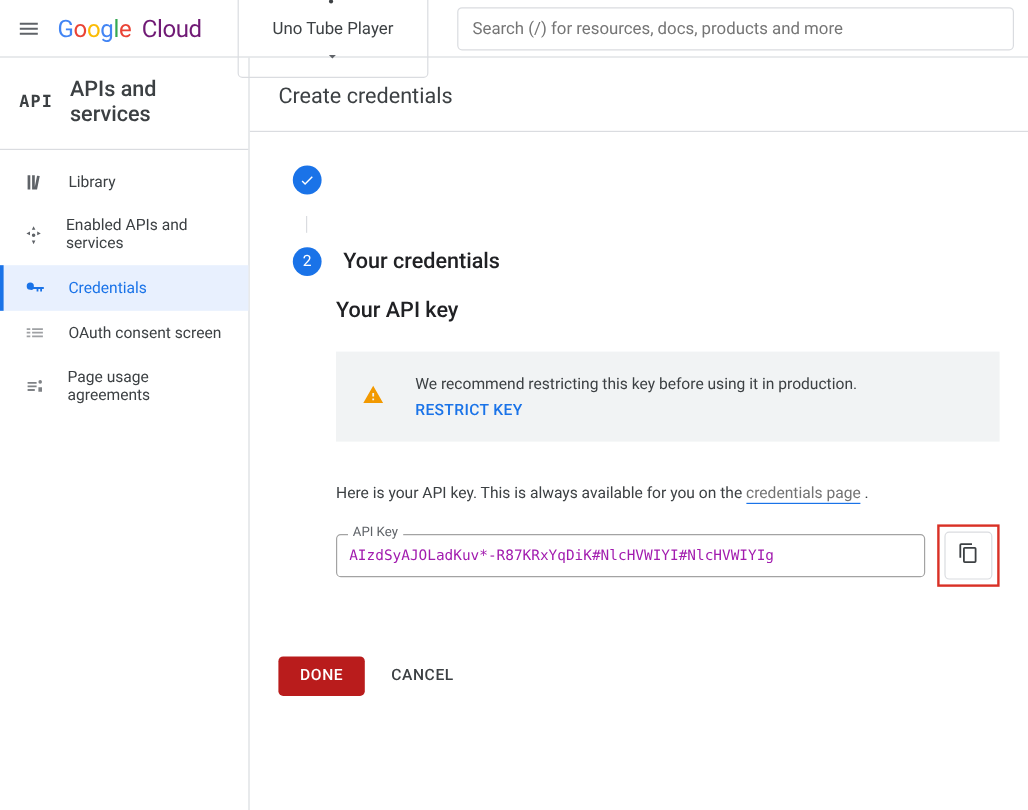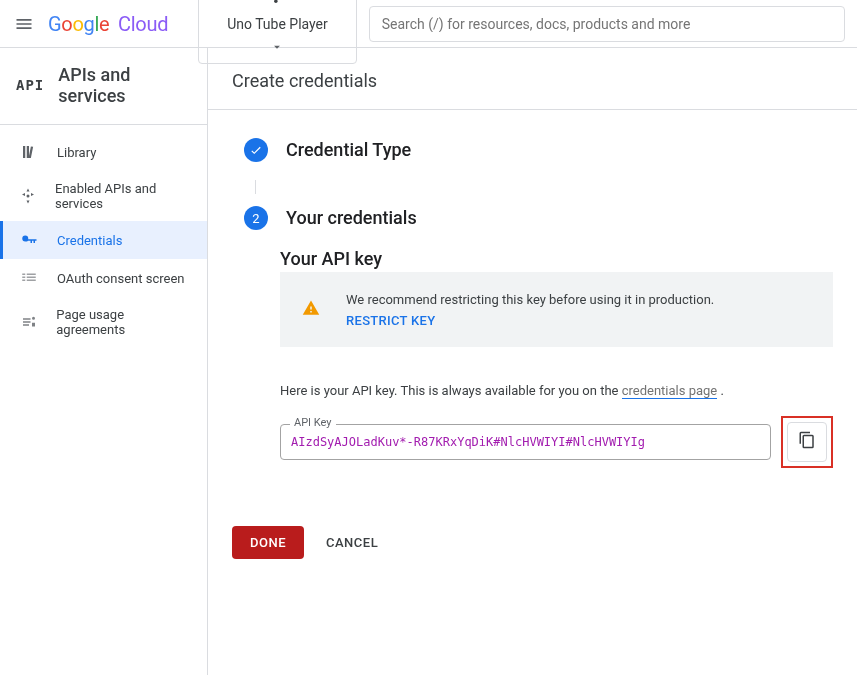--- a/index.html
+++ b/index.html
@@ -2,26 +2,26 @@
 <html><head>
   <meta charset="utf-8">
   <style>
     * { margin: 0; padding: 0; box-sizing: border-box; font-family: 'Google Sans', Roboto, Arial, sans-serif; }
     body { background: #fff; width: 857px; height: 675px; overflow: hidden; }
     
     .topbar { display: flex; align-items: center; height: 48px; padding: 0 12px; border-bottom: 1px solid #dadce0; gap: 12px; }
     .hamburger { width: 24px; height: 24px; cursor: pointer; color: #5f6368; display:flex; align-items:center; justify-content:center; }
     .logo { display: flex; align-items: center; font-size: 20px; letter-spacing: -0.3px; cursor:pointer; }
     .logo .g-b { color:#4285F4; } .logo .g-r { color:#EA4335; } .logo .g-y { color:#FBBC05; } .logo .g-g { color:#34A853; }
-    .logo .cloud { color:#8b5cf6; margin-left:2px; font-weight:400; }
+    .logo .cloud { color:#701a75; margin-left:2px; font-weight:400; }
     .project-picker { display:flex; align-items:center; gap:8px; border:1px solid #dadce0; border-radius:4px; padding:6px 28px; cursor:pointer; font-size:14px; color:#3c4043; margin-left: 18px; flex-direction: column; }
     .proj-icon { display:inline-flex; }
     .proj-icon svg { width:18px; height:18px; }
     .dropdown-caret { color:#5f6368; }
-    .searchbar { flex:1; }
+    .searchbar { flex:1; margin-left:12px; }
     .searchbar input { width:100%; height:36px; border:1px solid #dadce0; border-radius:4px; padding:0 12px; font-size:14px; color:#5f6368; }
     
     .layout { display:flex; height: calc(675px - 48px); }
     .sidebar { width:208px; border-right:1px solid #dadce0; padding-top:16px; }
     .sidebar-header { display:flex; align-items:center; gap:14px; padding:0 16px 18px 16px; font-size:18px; color:#3c4043; font-weight:500; }
     .api-badge { font-family: monospace; font-size:14px; font-weight:600; letter-spacing:1px; color:#3c4043; }
     .sidebar-divider { border-top:1px solid #dadce0; margin-bottom:8px; }
     .sidebar-item { display:flex; align-items:center; gap:18px; padding:10px 16px; font-size:13px; color:#3c4043; cursor:pointer; border-left:3px solid transparent; }
     .sidebar-item.active { background:#e8f0fe; color:#1a73e8; border-left-color:#1a73e8; }
     .sidebar-item .icon { width:20px; color:#5f6368; display:flex; align-items:center; justify-content:center; }
@@ -31,21 +31,21 @@
     .page-title { font-size:18px; color:#3c4043; margin-bottom:4px; }
     .main-divider { border-top:1px solid #dadce0; margin:18px -24px 28px -24px; }
     
     .step { display:flex; align-items:flex-start; gap:18px; margin-bottom:18px; padding-left:12px; }
     .step-badge { width:24px; height:24px; border-radius:50%; background:#1a73e8; color:#fff; display:flex; align-items:center; justify-content:center; font-size:13px; flex-shrink:0; }
     .step-badge.check { background:#1a73e8; }
     .step-title { font-size:18px; color:#202124; font-weight:500; padding-top:1px; }
     .step-connector { width:1px; height:14px; background:#dadce0; margin-left:23px; margin-bottom:12px; }
     
     .section-body { padding-left:48px; }
-    .subheading { font-size:18px; color:#202124; font-weight:500; margin-bottom:3px; }
+    .subheading { font-size:18px; color:#202124; font-weight:500; margin-bottom:24px; }
     
     .warning-box { background:#f1f3f4; padding:18px 22px; display:flex; gap:26px; align-items:center; margin-bottom:36px; }
     .warn-icon { color:#f29900; flex-shrink:0; margin-top:2px; }
     .warn-text { font-size:13px; color:#3c4043; line-height:1.5; }
     .restrict-link { color:#1a73e8; font-size:13px; font-weight:500; cursor:pointer; margin-top:0; display:inline-block; letter-spacing:0.3px; }
     
     .info-line { font-size:13px; color:#3c4043; margin-bottom:18px; }
     .info-line a { color:#737373; text-decoration:none; border-bottom:1px solid #1a73e8; cursor:pointer; }
     
     .key-row { display:flex; align-items:center; gap:10px; }
@@ -150,21 +150,20 @@
   <div class="main">
     <div class="page-title">Create credentials</div>
     <div class="main-divider"></div>
 
     <div class="step">
       <div class="step-badge check">
         <svg width="14" height="14" viewBox="0 0 24 24" fill="currentColor">
             <path d="M9 16.2l-3.5-3.5L4 14.2 9 19l11-11-1.5-1.5z"></path>
           </svg>
       </div>
-      <div class="step-title">Credential Type</div>
     </div>
     <div class="step-connector"></div>
 
     <div class="step">
       <div class="step-badge">2</div>
       <div class="step-title">Your credentials</div>
     </div>
 
     <div class="section-body">
       <div class="subheading">Your API key</div>

